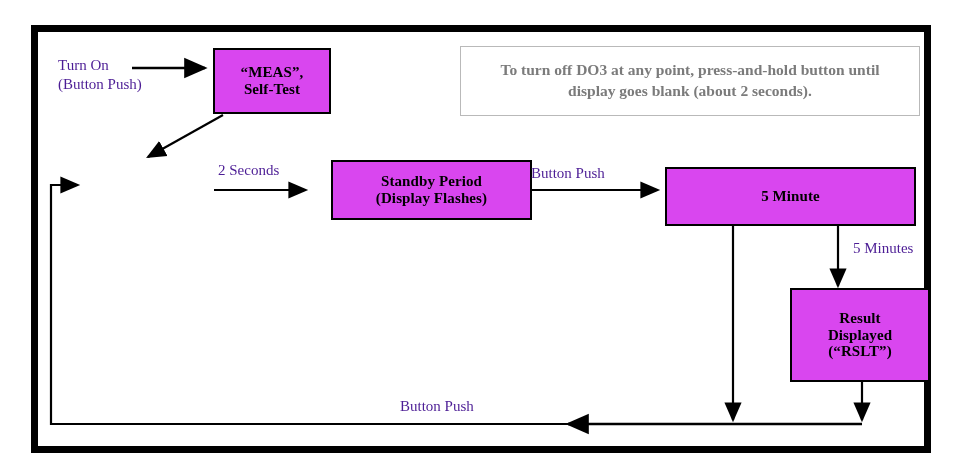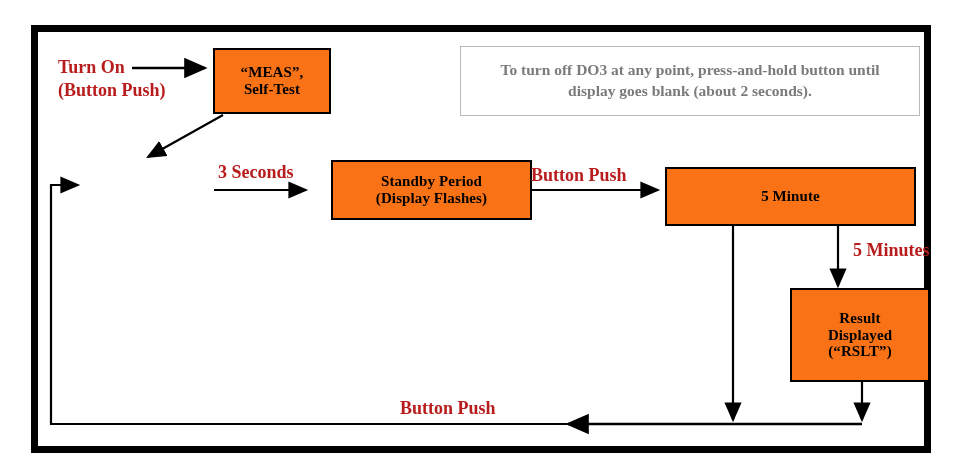--- a/index.html
+++ b/index.html
@@ -26,21 +26,21 @@
     height: 428px;
     border: 7px solid #000000;
     box-sizing: border-box;
     background: #ffffff;
   }
   
   .box {
     position: absolute;
     box-sizing: border-box;
     border: 2px solid #000000;
-    background: #f97316;
+    background: #d946ef;
     display: flex;
     align-items: center;
     justify-content: center;
     text-align: center;
     font-weight: bold;
     color: #000000;
     line-height: 1.12;
     font-size: 15px;
     letter-spacing: .1px;
   }
@@ -63,23 +63,23 @@
     font-weight: bold;
     font-size: 15.5px;
     color: #7b7b7b;
     line-height: 1.35;
     padding: 2px 26px;
   }
 
   
   .label {
     position: absolute;
-    font-weight: bold;
-    font-size: 18px;
-    color: #b91c1c;
+    font-weight: normal;
+    font-size: 15px;
+    color: #4c1d95;
     white-space: nowrap;
     line-height: 1.15;
   }
   .label.two-line { line-height: 1.25; }
 
   
   #connectors {
     position: absolute;
     left: 0;
     top: 0;
@@ -175,21 +175,21 @@
       <span>Displayed</span>
       <span>(“RSLT”)</span>
     </div>
   </div>
 
   <div class="label two-line" style="left:58px; top:56px;">
     <div>Turn On</div>
     <div>(Button Push)</div>
   </div>
 
-  <div class="label" style="left:218px; top:162px;">3 Seconds</div>
+  <div class="label" style="left:218px; top:162px;">2 Seconds</div>
 
   <div class="label" style="left:531px; top:165px;">Button Push</div>
 
   <div class="label" style="left:853px; top:240px;">5 Minutes</div>
 
   <div class="label" style="left:400px; top:398px;">Button Push</div>
 
 </div>
 
 </body></html>

